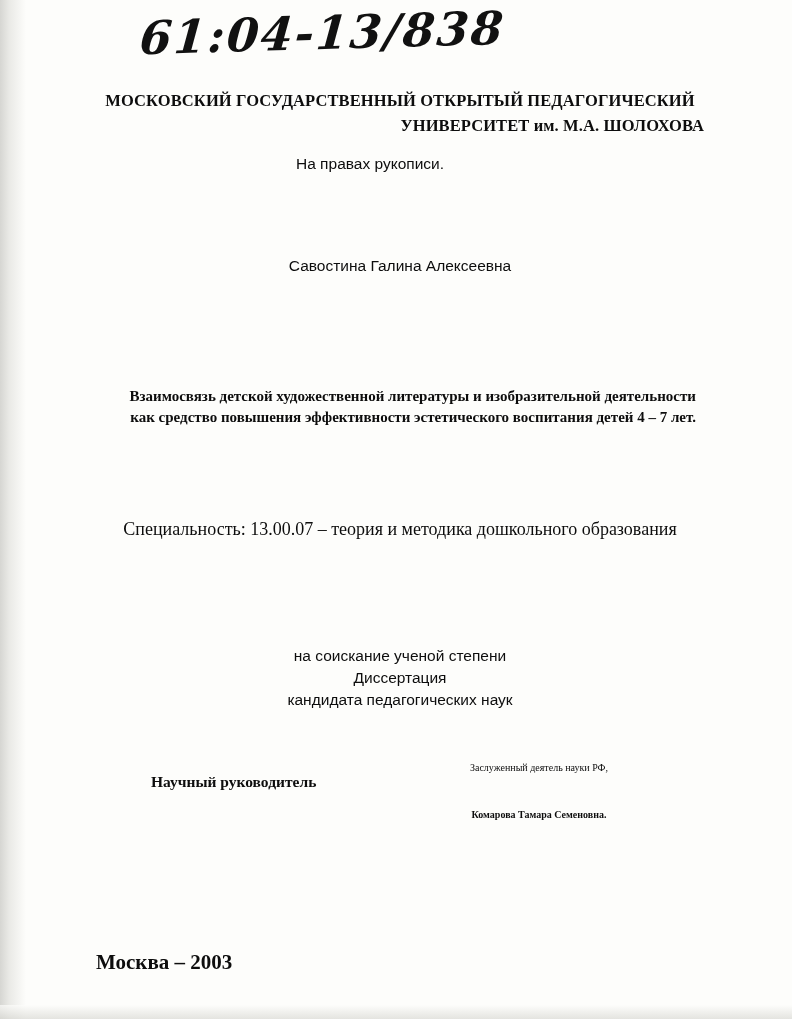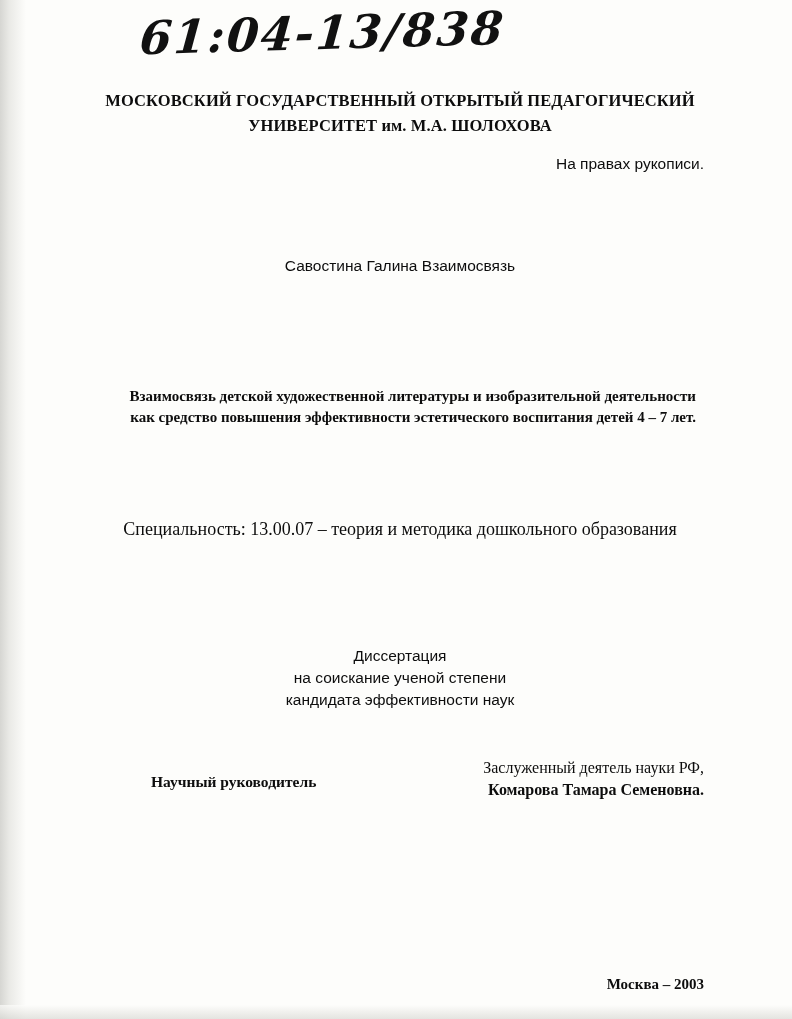--- a/index.html
+++ b/index.html
@@ -69,28 +69,28 @@
     position: absolute;
     top: 88px;
     left: 0;
     width: 608px;
     text-align: center;
     font-size: 16.5px;
     font-weight: 700;
     line-height: 25px;
     letter-spacing: 0.1px;
   }
-  .university .line2 { display: block; }
+  .university .line2 { display: block; text-align: right; }
 
   .rights {
     position: absolute;
     top: 155px;
     left: 0;
     width: 608px;
-    text-align: right;
+    text-align: left;
     font-size: 15.5px;
     font-family: "Liberation Sans", sans-serif;
     padding-left: 200px;
     box-sizing: border-box;
   }
 
   .author {
     position: absolute;
     top: 257px;
     left: 0;
@@ -144,35 +144,35 @@
     left: 55px;
     top: 16px;
     font-size: 15.5px;
     font-weight: 700;
   }
   .supervisor-value {
     position: absolute;
     right: 0;
     top: 0;
     width: 330px;
-    text-align: right;
-    font-size: 16px;
+    text-align: center;
+    font-size: 10px;
     line-height: 22px;
   }
   .supervisor-value .v1,
   .supervisor-value .v2 { display: block; }
-  .supervisor-value .v3 { display: block; font-weight: 700; }
+  .supervisor-value .v3 { display: block; font-weight: 700; margin-top: 25px; }
 
   .city-year {
     position: absolute;
-    top: 976px;
-    left: 0;
-    width: 608px;
-    text-align: right;
-    font-size: 15px;
+    top: 950px;
+    left: 0;
+    width: 608px;
+    text-align: left;
+    font-size: 21px;
     font-weight: 700;
   }
 </style>
 </head>
 <body>
 
 <div class="page">
 
   <div class="scan-edge-left"></div>
   <div class="scan-edge-bottom"></div>
@@ -181,30 +181,30 @@
 
   <div class="content">
 
     <div class="university">
       <span class="line1">МОСКОВСКИЙ ГОСУДАРСТВЕННЫЙ ОТКРЫТЫЙ ПЕДАГОГИЧЕСКИЙ</span>
       <span class="line2">УНИВЕРСИТЕТ им. М.А. ШОЛОХОВА</span>
     </div>
 
     <div class="rights">На правах рукописи.</div>
 
-    <div class="author">Савостина Галина Взаимосвязь</div>
+    <div class="author">Савостина Галина Алексеевна</div>
 
     <div class="title">Взаимосвязь детской художественной литературы и изобразительной деятельности как средство повышения эффективности эстетического воспитания детей 4 – 7 лет.</div>
 
     <div class="speciality">Специальность: 13.00.07 – теория и методика дошкольного образования</div>
 
     <div class="degree">
+      <span>на соискание ученой степени</span>
       <span>Диссертация</span>
-      <span>на соискание ученой степени</span>
-      <span>кандидата эффективности наук</span>
+      <span>кандидата педагогических наук</span>
     </div>
 
     <div class="supervisor">
       <div class="supervisor-label">Научный руководитель</div>
       <div class="supervisor-value">
         <span class="v1">Заслуженный деятель науки РФ,</span>
         <span class="v3">Комарова Тамара Семеновна.</span>
       </div>
     </div>
 

